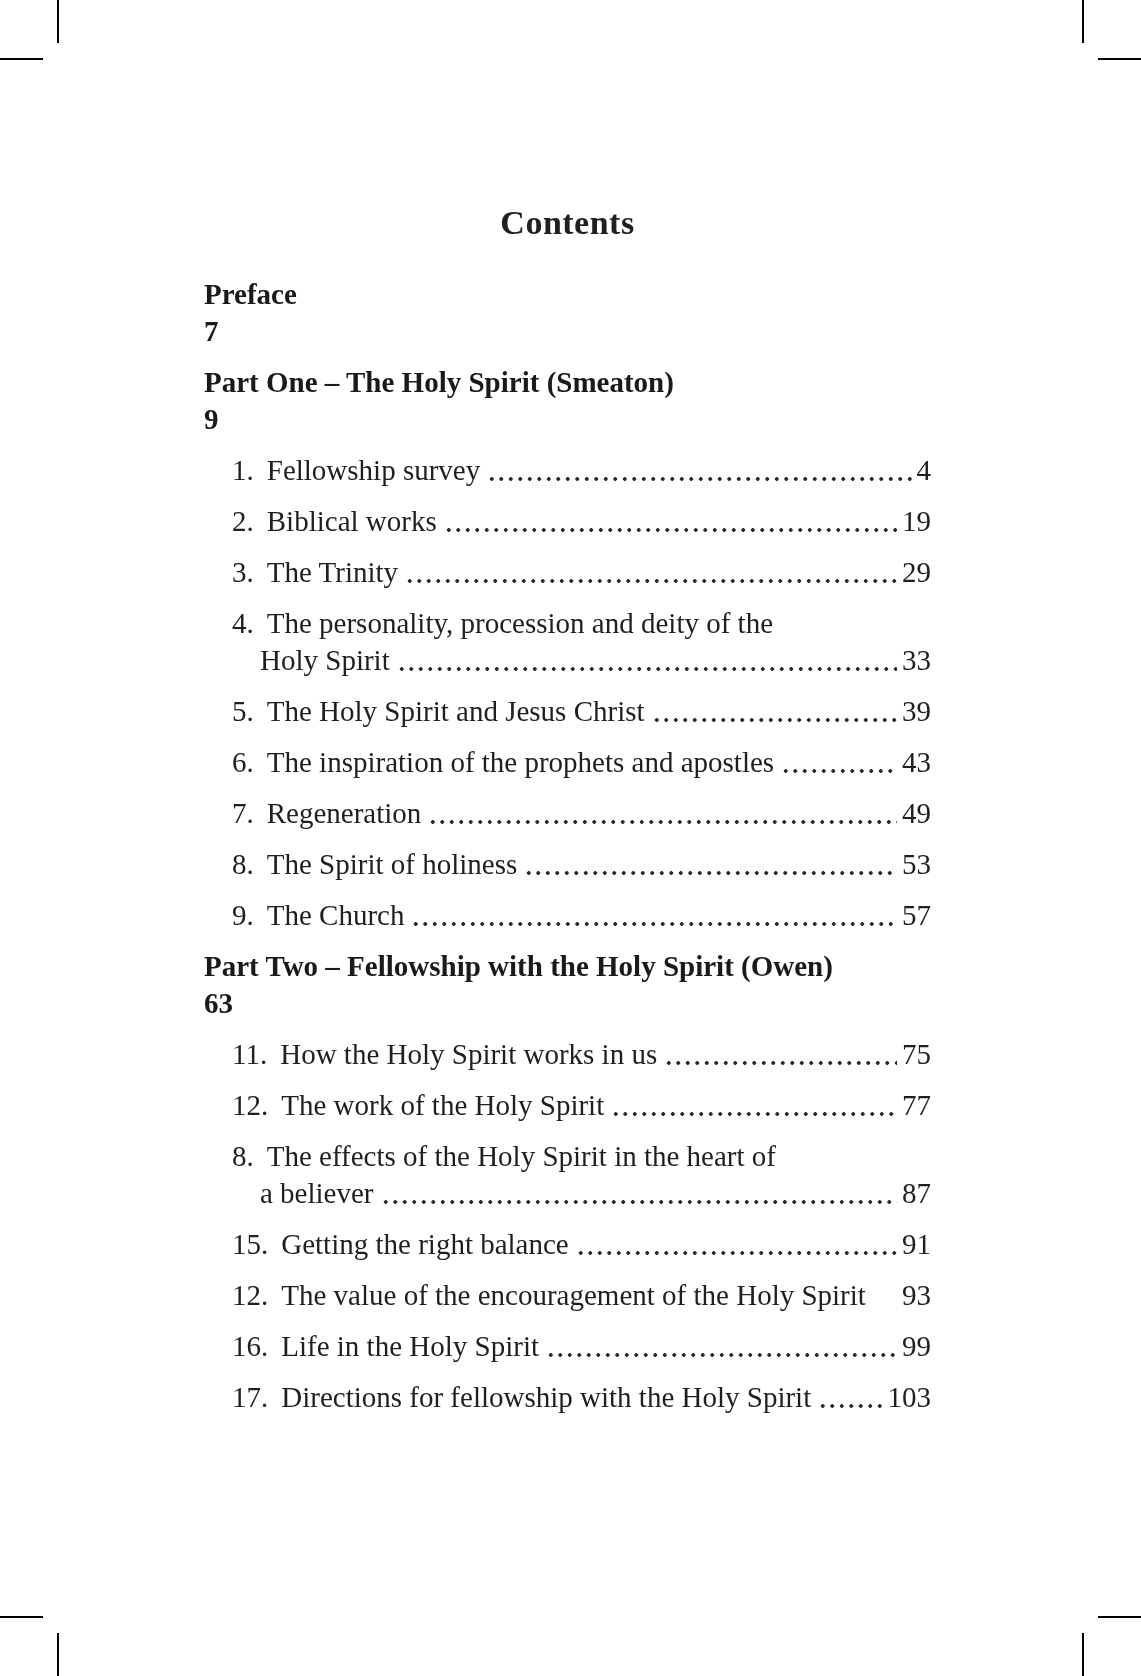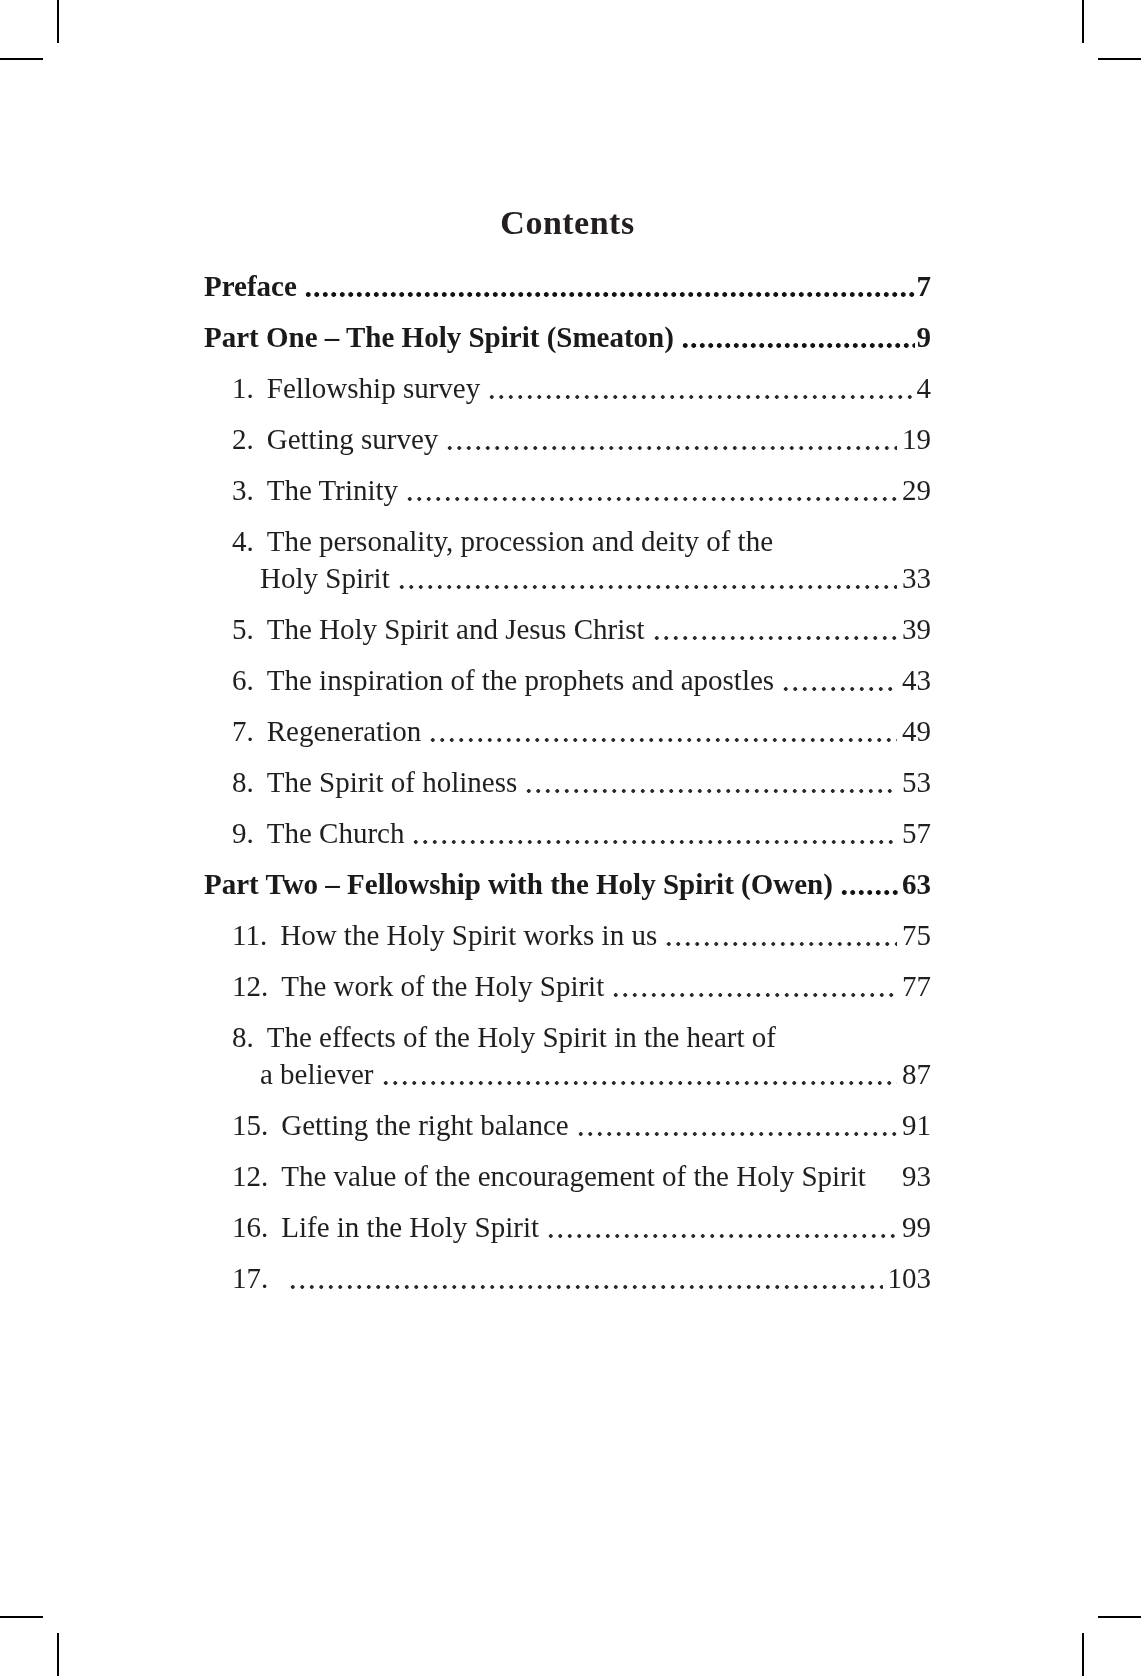--- a/index.html
+++ b/index.html
@@ -26,31 +26,31 @@
   .br-h { right: 0;     top: 1616px; }
   .br-v { left: 1082px; bottom: 0; }
   
   .content { position: absolute; left: 204px; top: 204px; width: 727px; }
   .title {
     font-size: 34px;
     font-weight: 700;
     text-align: center;
     letter-spacing: 0.5px;
     color: #231f20;
-    margin-bottom: 26px;
+    margin-bottom: 34px;
   }
   .row {
     display: flex;
     align-items: baseline;
     font-size: 29px;
     line-height: 37px;
     margin-bottom: 14px;
     white-space: nowrap;
   }
-  .row.heading { font-weight: 700; color: #1a1a1a; }
+  .row.heading { font-weight: 700; color: #1a1a1a; flex-direction: column; }
   .chapter { padding-left: 28px; }
   .num { flex: none; margin-right: 13px; }
   .lbl { flex: none; }
   .pg  { flex: none; }
   .leader {
     flex: 1 1 auto;
     min-width: 0;
     align-self: stretch;
     margin: 0 5px 0 7px;
     background-image: radial-gradient(circle, #2a2a2a 1.7px, rgba(0,0,0,0) 2.1px);
@@ -99,21 +99,21 @@
 
     <div class="row chapter">
       <span class="num">1.</span>
       <span class="lbl">Fellowship survey</span>
       <span class="leader"></span>
       <span class="pg">4</span>
     </div>
 
     <div class="row chapter">
       <span class="num">2.</span>
-      <span class="lbl">Getting survey</span>
+      <span class="lbl">Biblical works</span>
       <span class="leader"></span>
       <span class="pg">19</span>
     </div>
 
     <div class="row chapter">
       <span class="num">3.</span>
       <span class="lbl">The Trinity</span>
       <span class="leader"></span>
       <span class="pg">29</span>
     </div>
@@ -214,18 +214,19 @@
 
     <div class="row chapter">
       <span class="num">16.</span>
       <span class="lbl">Life in the Holy Spirit</span>
       <span class="leader"></span>
       <span class="pg">99</span>
     </div>
 
     <div class="row chapter">
       <span class="num">17.</span>
+      <span class="lbl">Directions for fellowship with the Holy Spirit</span>
       <span class="leader"></span>
       <span class="pg">103</span>
     </div>
 
   </div>
 </div>
 
 </body></html>

